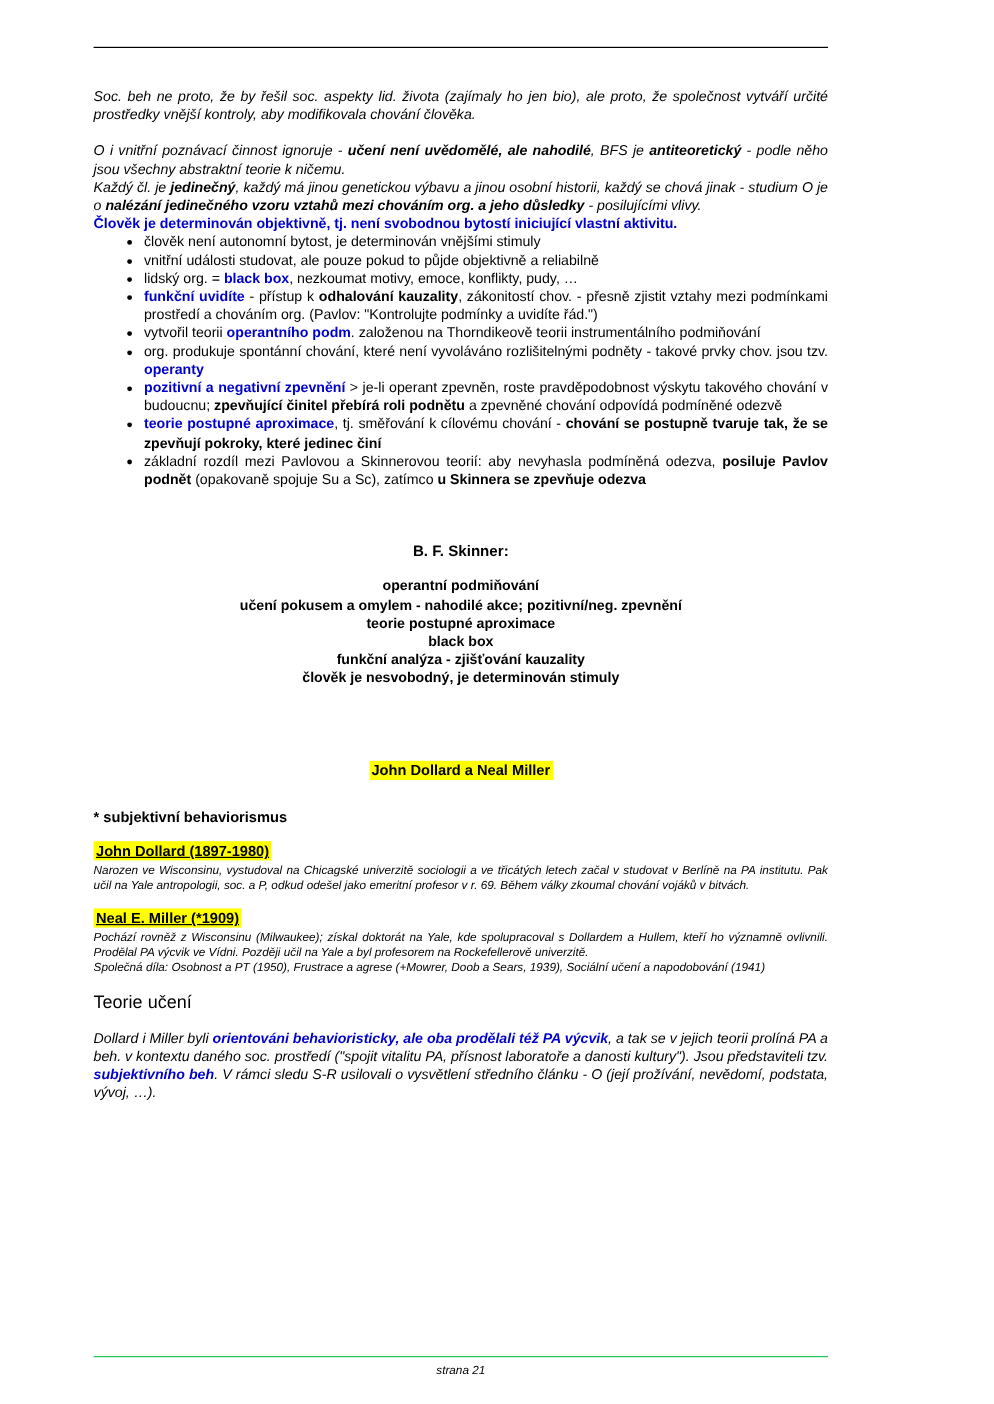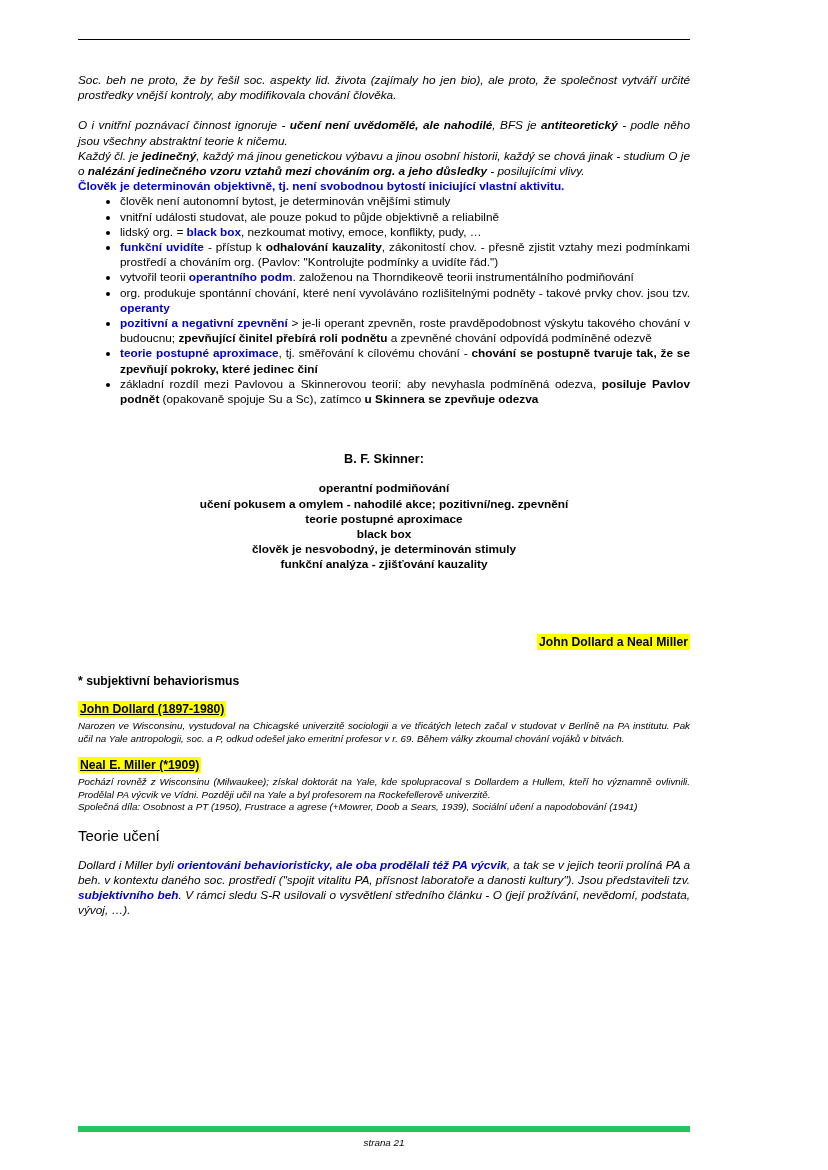--- a/index.html
+++ b/index.html
@@ -29,28 +29,28 @@
   .top-rule { border-top: 1px solid #000; margin-bottom: 33px; }
 
   .thesis { font-weight: bold; color: var(--blue, #0000CC); }
 
   ul.bullets { margin: 0; padding: 0 0 0 42px; list-style: disc outside; }
   ul.bullets li { text-align: justify; }
 
   .center-title { text-align: center; font-weight: bold; font-size: 12.6px; margin: 45px 0 14px 0; }
   .center-lines { text-align: center; font-weight: bold; }
 
-  .center-hl { text-align: right; margin-top: 62px; font-size: 12.2px; font-weight: bold; }
+  .center-hl { text-align: center; margin-top: 62px; font-size: 12.2px; font-weight: bold; }
   .subtitle { font-weight: bold; font-size: 12.2px; margin-top: 24px; }
   .person-name { margin-top: 13px; margin-bottom: 3px; font-size: 12.2px; font-weight: bold; }
   .section-heading { font-weight: normal; font-size: 15px; margin: 14px 0 15px 0; }
 
   .footer {
     position: absolute; left: 78px; right: 138px; bottom: 20px;
-    border-top: 6px solid #22c55e; text-align: center; padding-top: 3px;
+    border-top: 1px solid #22c55e; text-align: center; padding-top: 3px;
   }
   .footer-text { font-style: italic; font-size: 9.8px; }
 </style>
 </head>
 <body>
 
 <div class="page">
 
   <div class="top-rule"></div>
 
@@ -72,22 +72,22 @@
     <li><span>základní rozdíl mezi Pavlovou a Skinnerovou teorií: aby nevyhasla podmíněná odezva, </span><span class="b">posiluje Pavlov podnět</span><span> (opakovaně spojuje Su a Sc), zatímco </span><span class="b">u Skinnera se zpevňuje odezva</span></li>
   </ul>
 
   <div class="center-title">B. F. Skinner:</div>
 
   <div class="center-lines">
     <div>operantní podmiňování</div>
     <div>učení pokusem a omylem - nahodilé akce; pozitivní/neg. zpevnění</div>
     <div>teorie postupné aproximace</div>
     <div>black box</div>
+    <div>funkční analýza - zjišťování kauzality</div>
     <div>člověk je nesvobodný, je determinován stimuly</div>
-    <div>funkční analýza - zjišťování kauzality</div>
   </div>
 
   <div class="center-hl">
     <span class="hl">John Dollard a Neal Miller</span>
   </div>
 
   <p class="subtitle">* subjektivní behaviorismus</p>
 
   <p class="person-name">
     <span class="hl u">John Dollard (1897-1980)</span>

